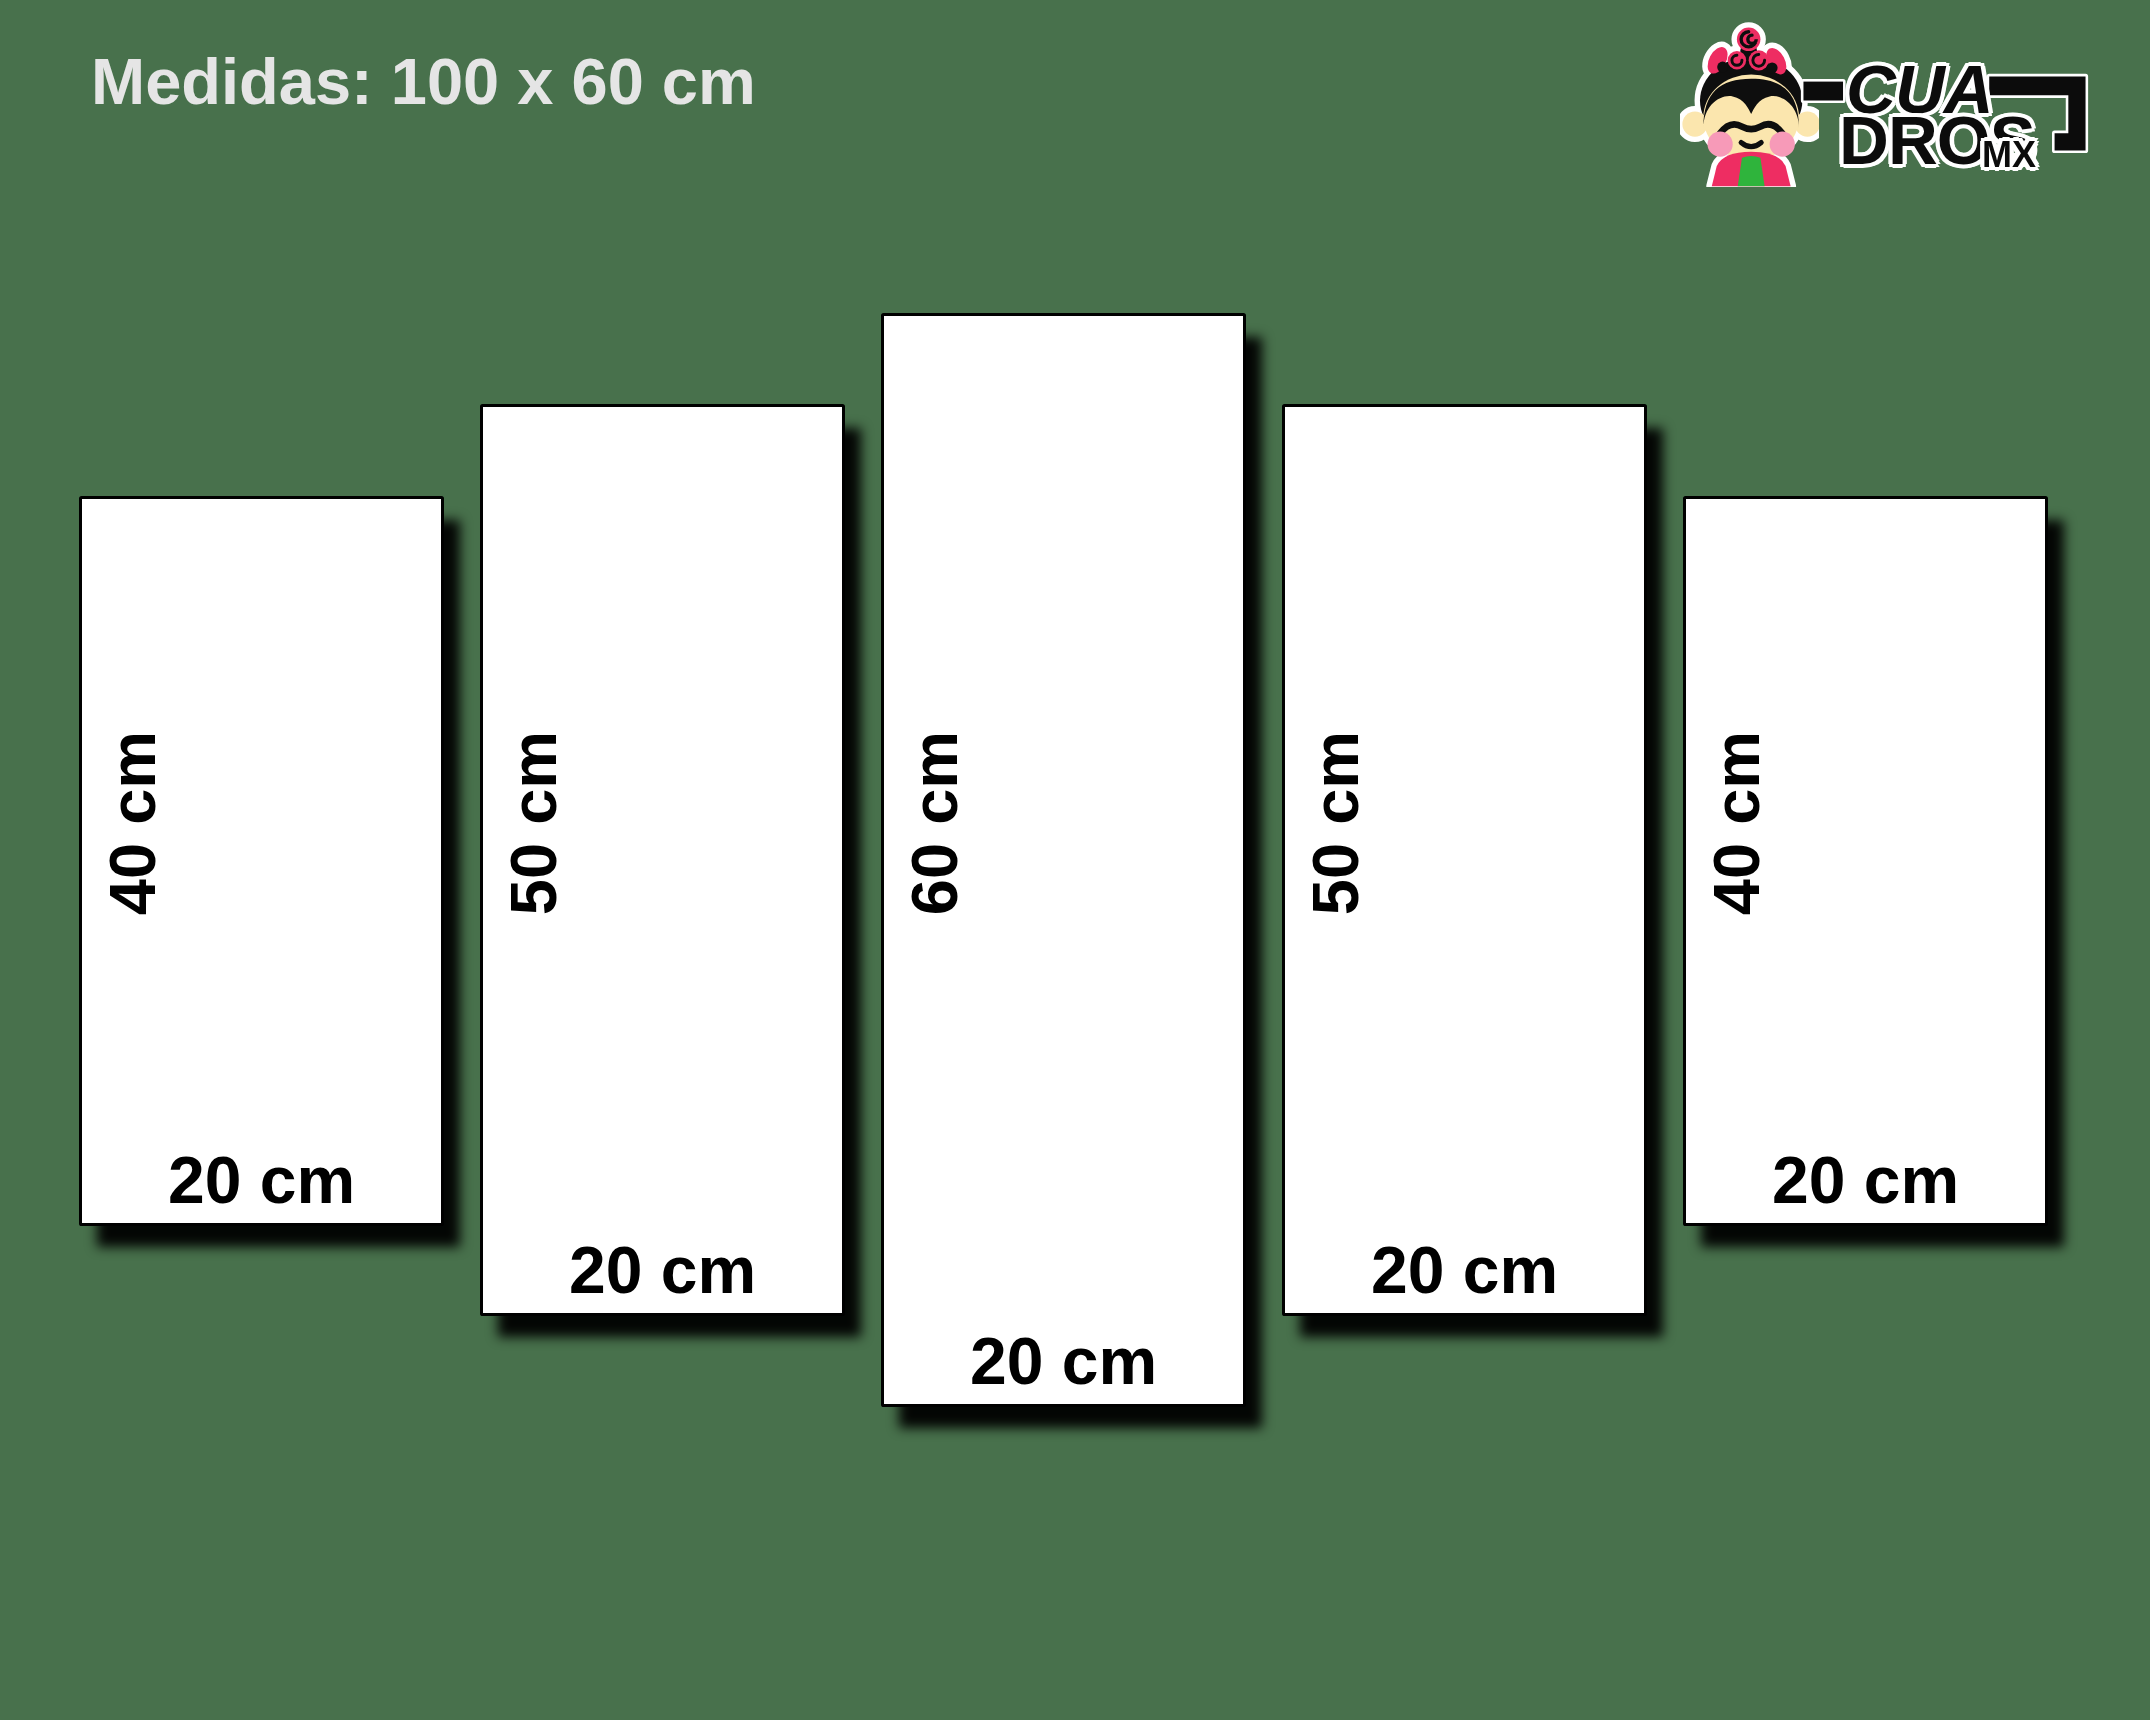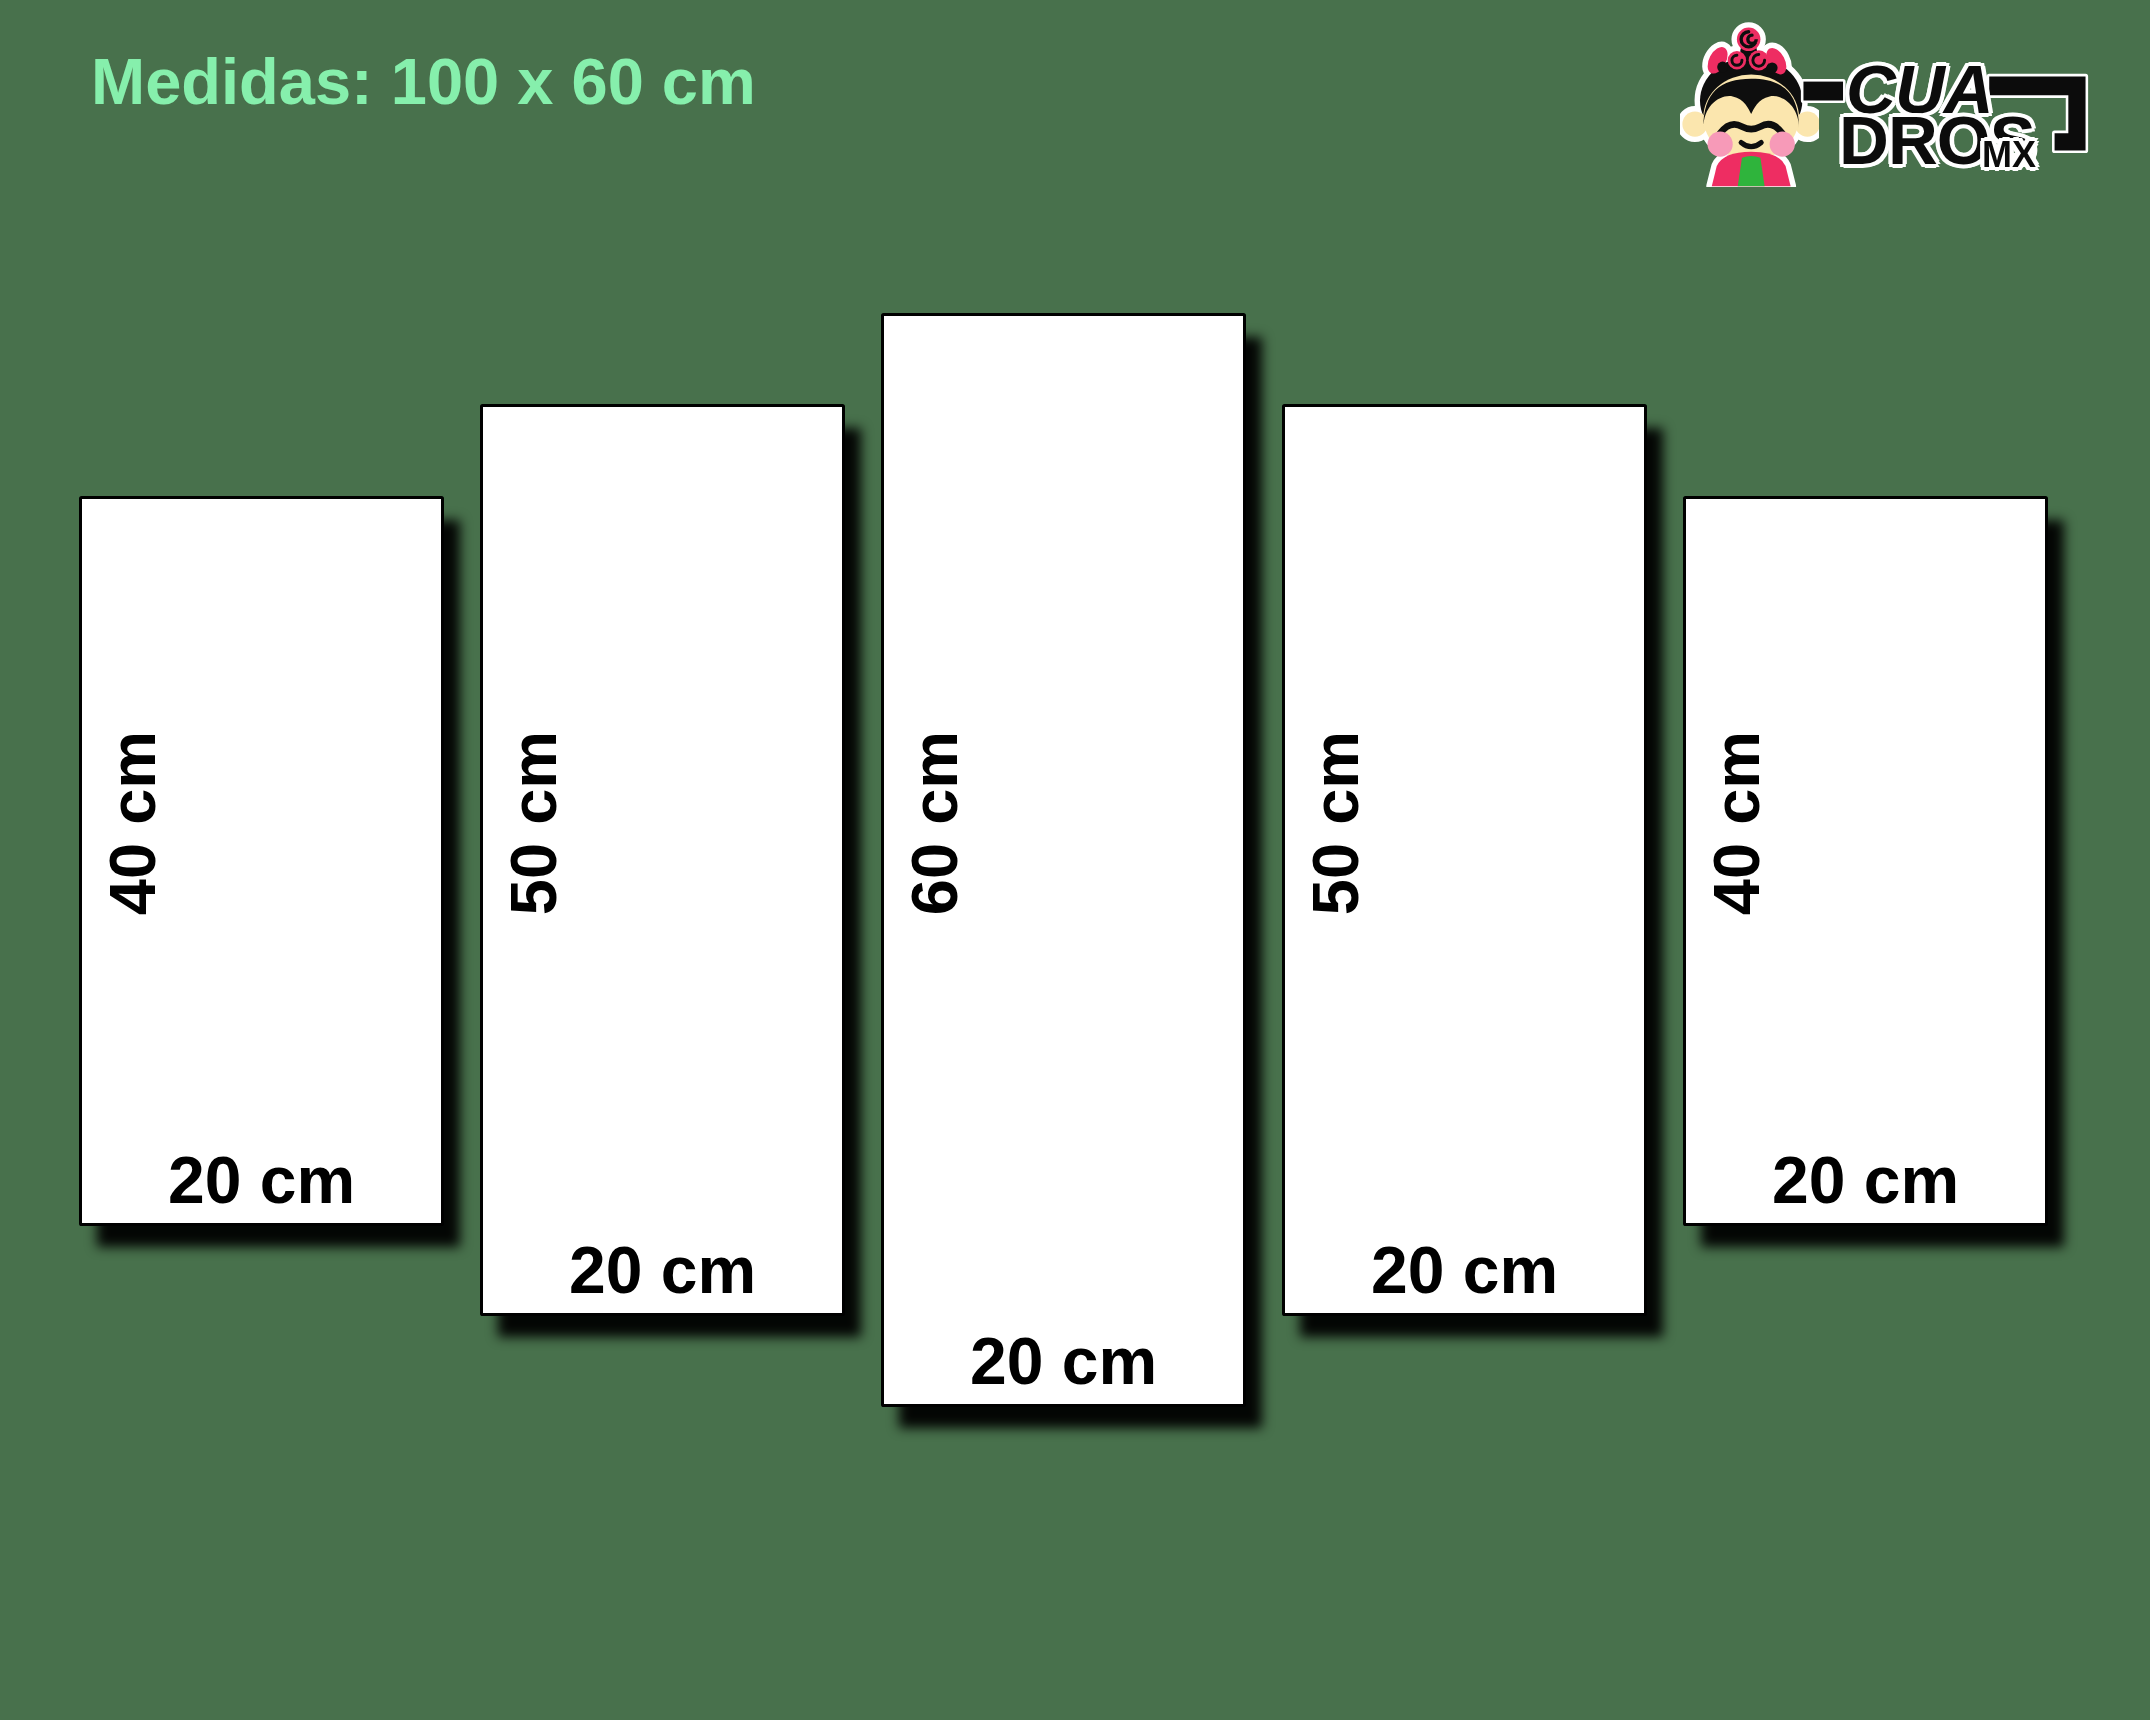--- a/index.html
+++ b/index.html
@@ -15,21 +15,21 @@
     overflow: hidden;
   }
 
   
   .title {
     position: absolute;
     left: 91px;
     top: 46px;
     font-size: 65px;
     font-weight: bold;
-    color: #86efac;
+    color: #e5e5e5;
     line-height: 1.1;
     white-space: nowrap;
   }
 
   
   .panel {
     position: absolute;
     box-sizing: border-box;
     background: #ffffff;
     border: 3.4px solid #000;

